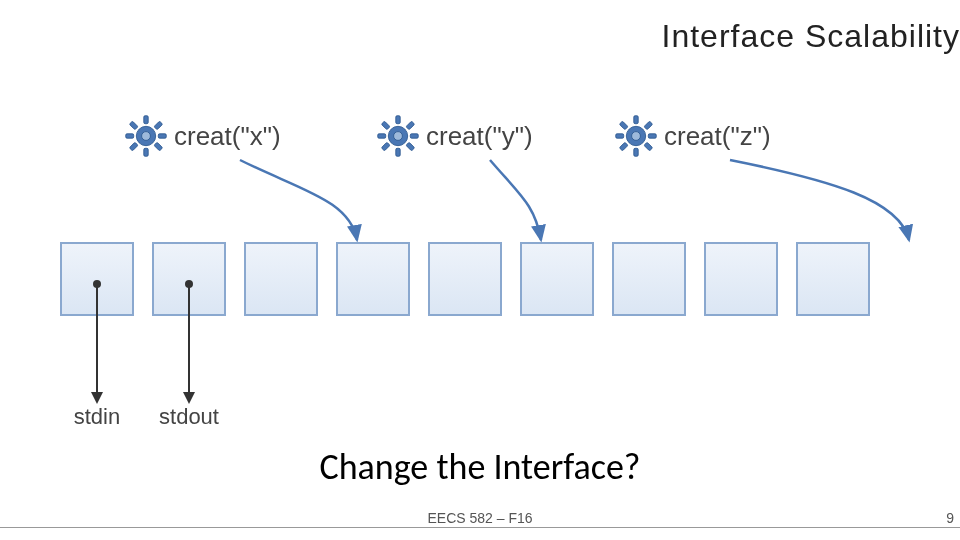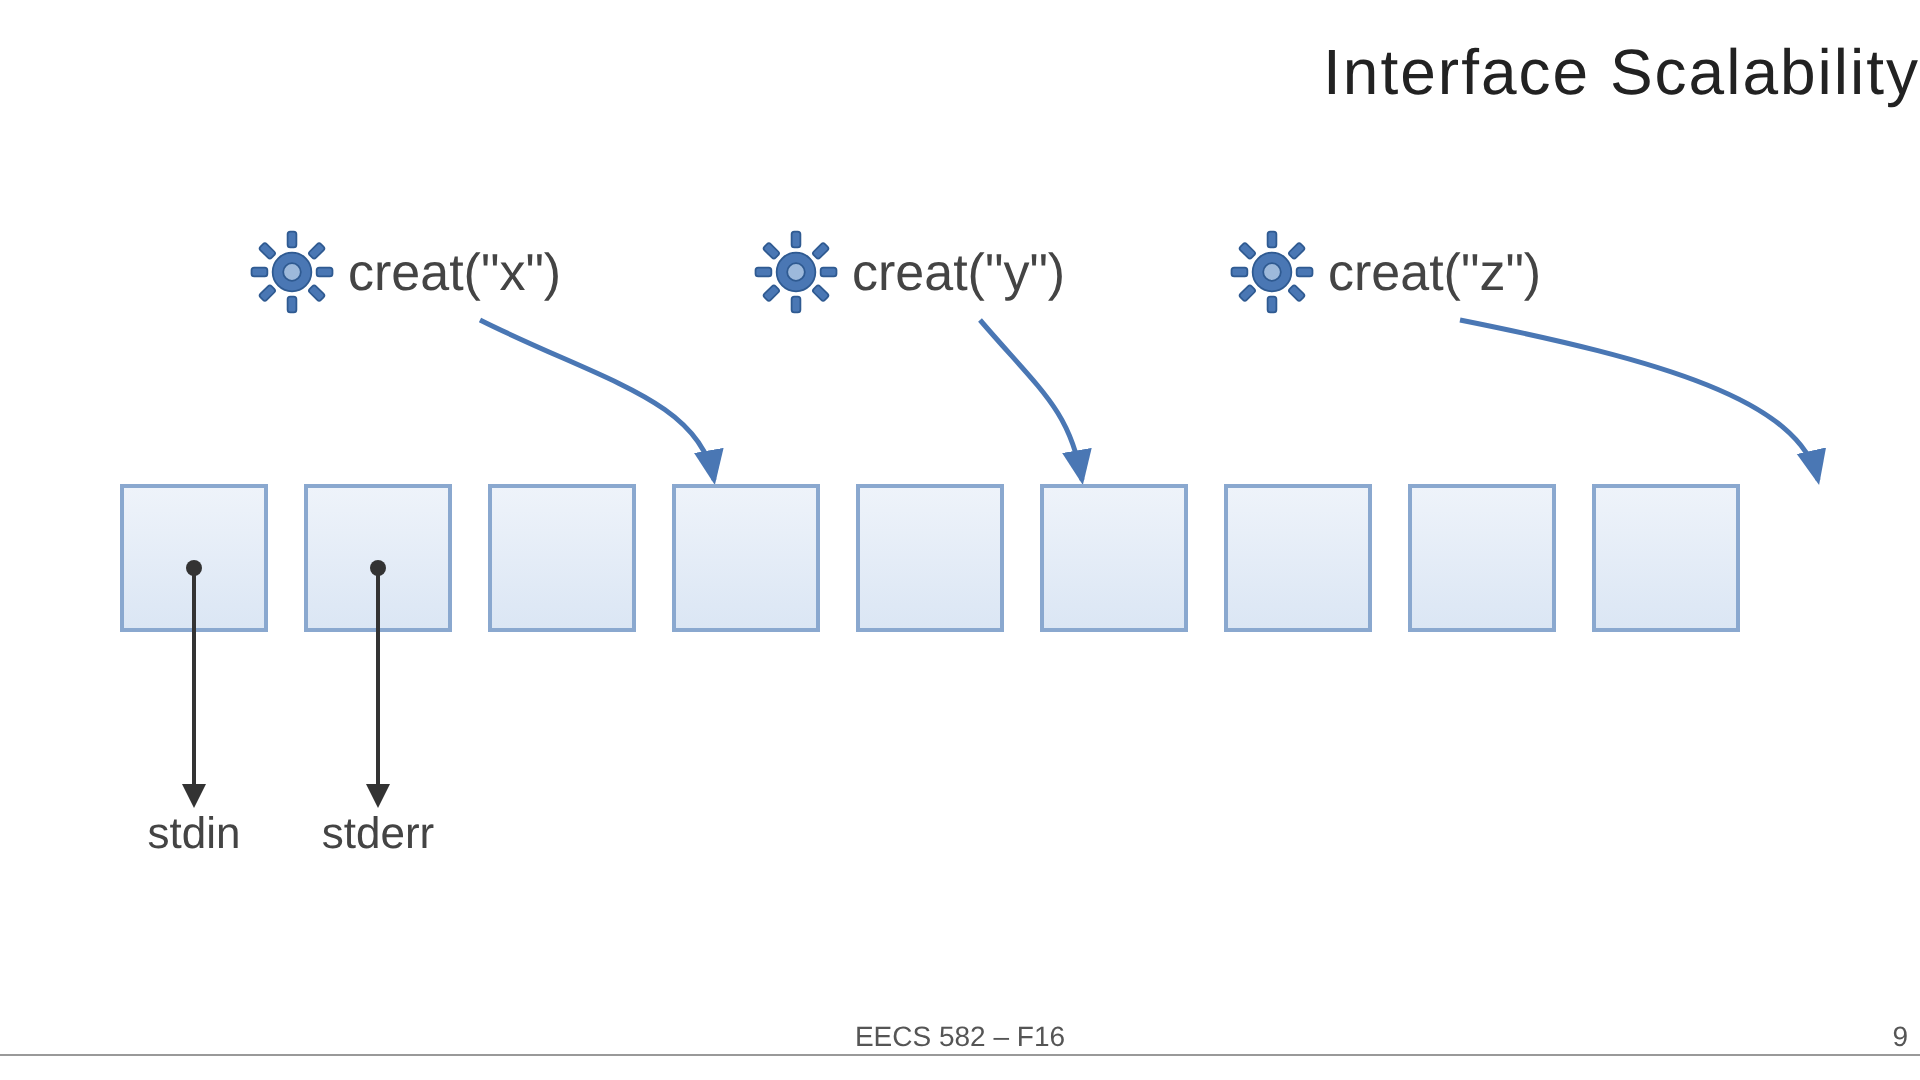--- a/index.html
+++ b/index.html
@@ -215,30 +215,31 @@
     <div class="box">
       <div class="dot"></div>
       <div class="down-stem"></div>
       <div class="down-head"></div>
       <div class="std-label">stdin</div>
     </div>
     <div class="box">
       <div class="dot"></div>
       <div class="down-stem"></div>
       <div class="down-head"></div>
-      <div class="std-label">stderr</div>
+      <div class="std-label">stdout</div>
     </div>
     <div class="box"></div>
     <div class="box"></div>
     <div class="box"></div>
     <div class="box"></div>
     <div class="box"></div>
     <div class="box"></div>
     <div class="box"></div>
   </div>
 
+  <div class="subtitle">Change the Interface?</div>
 
   <div class="footer">
     <div class="footer-center">EECS 582 – F16</div>
     <div class="footer-right">9</div>
   </div>
 
 </div>
 
 </body></html>

